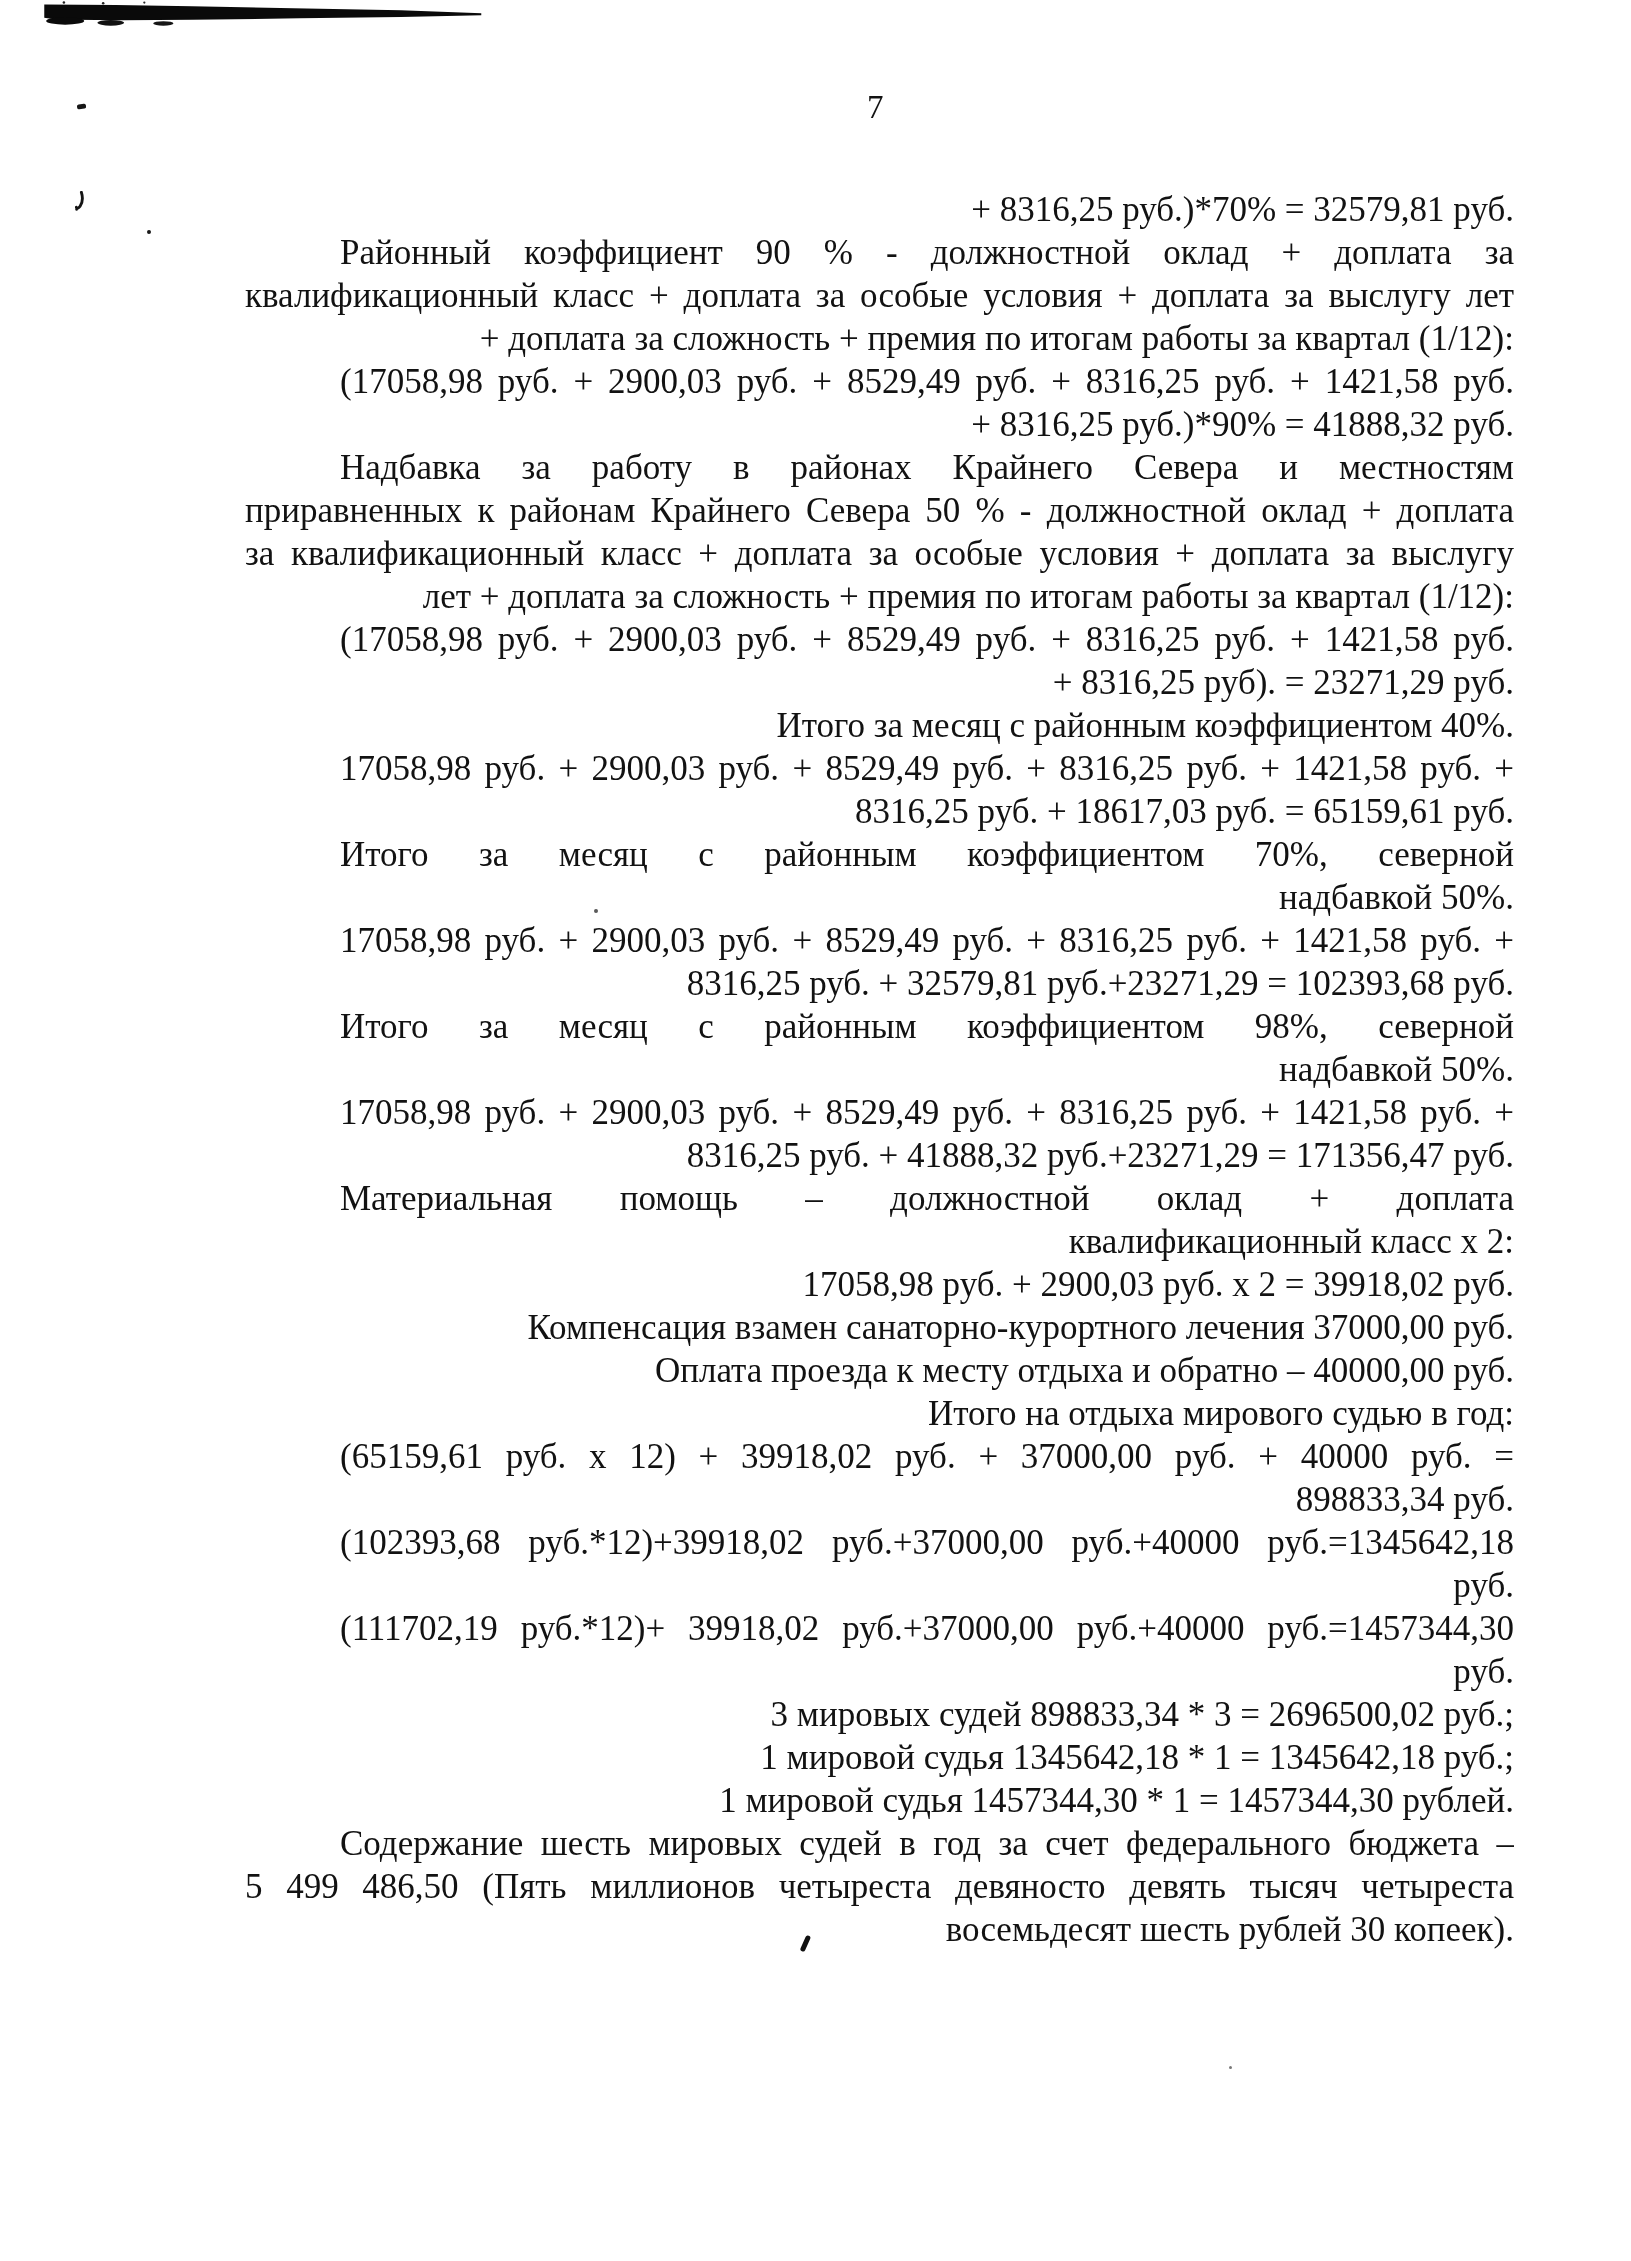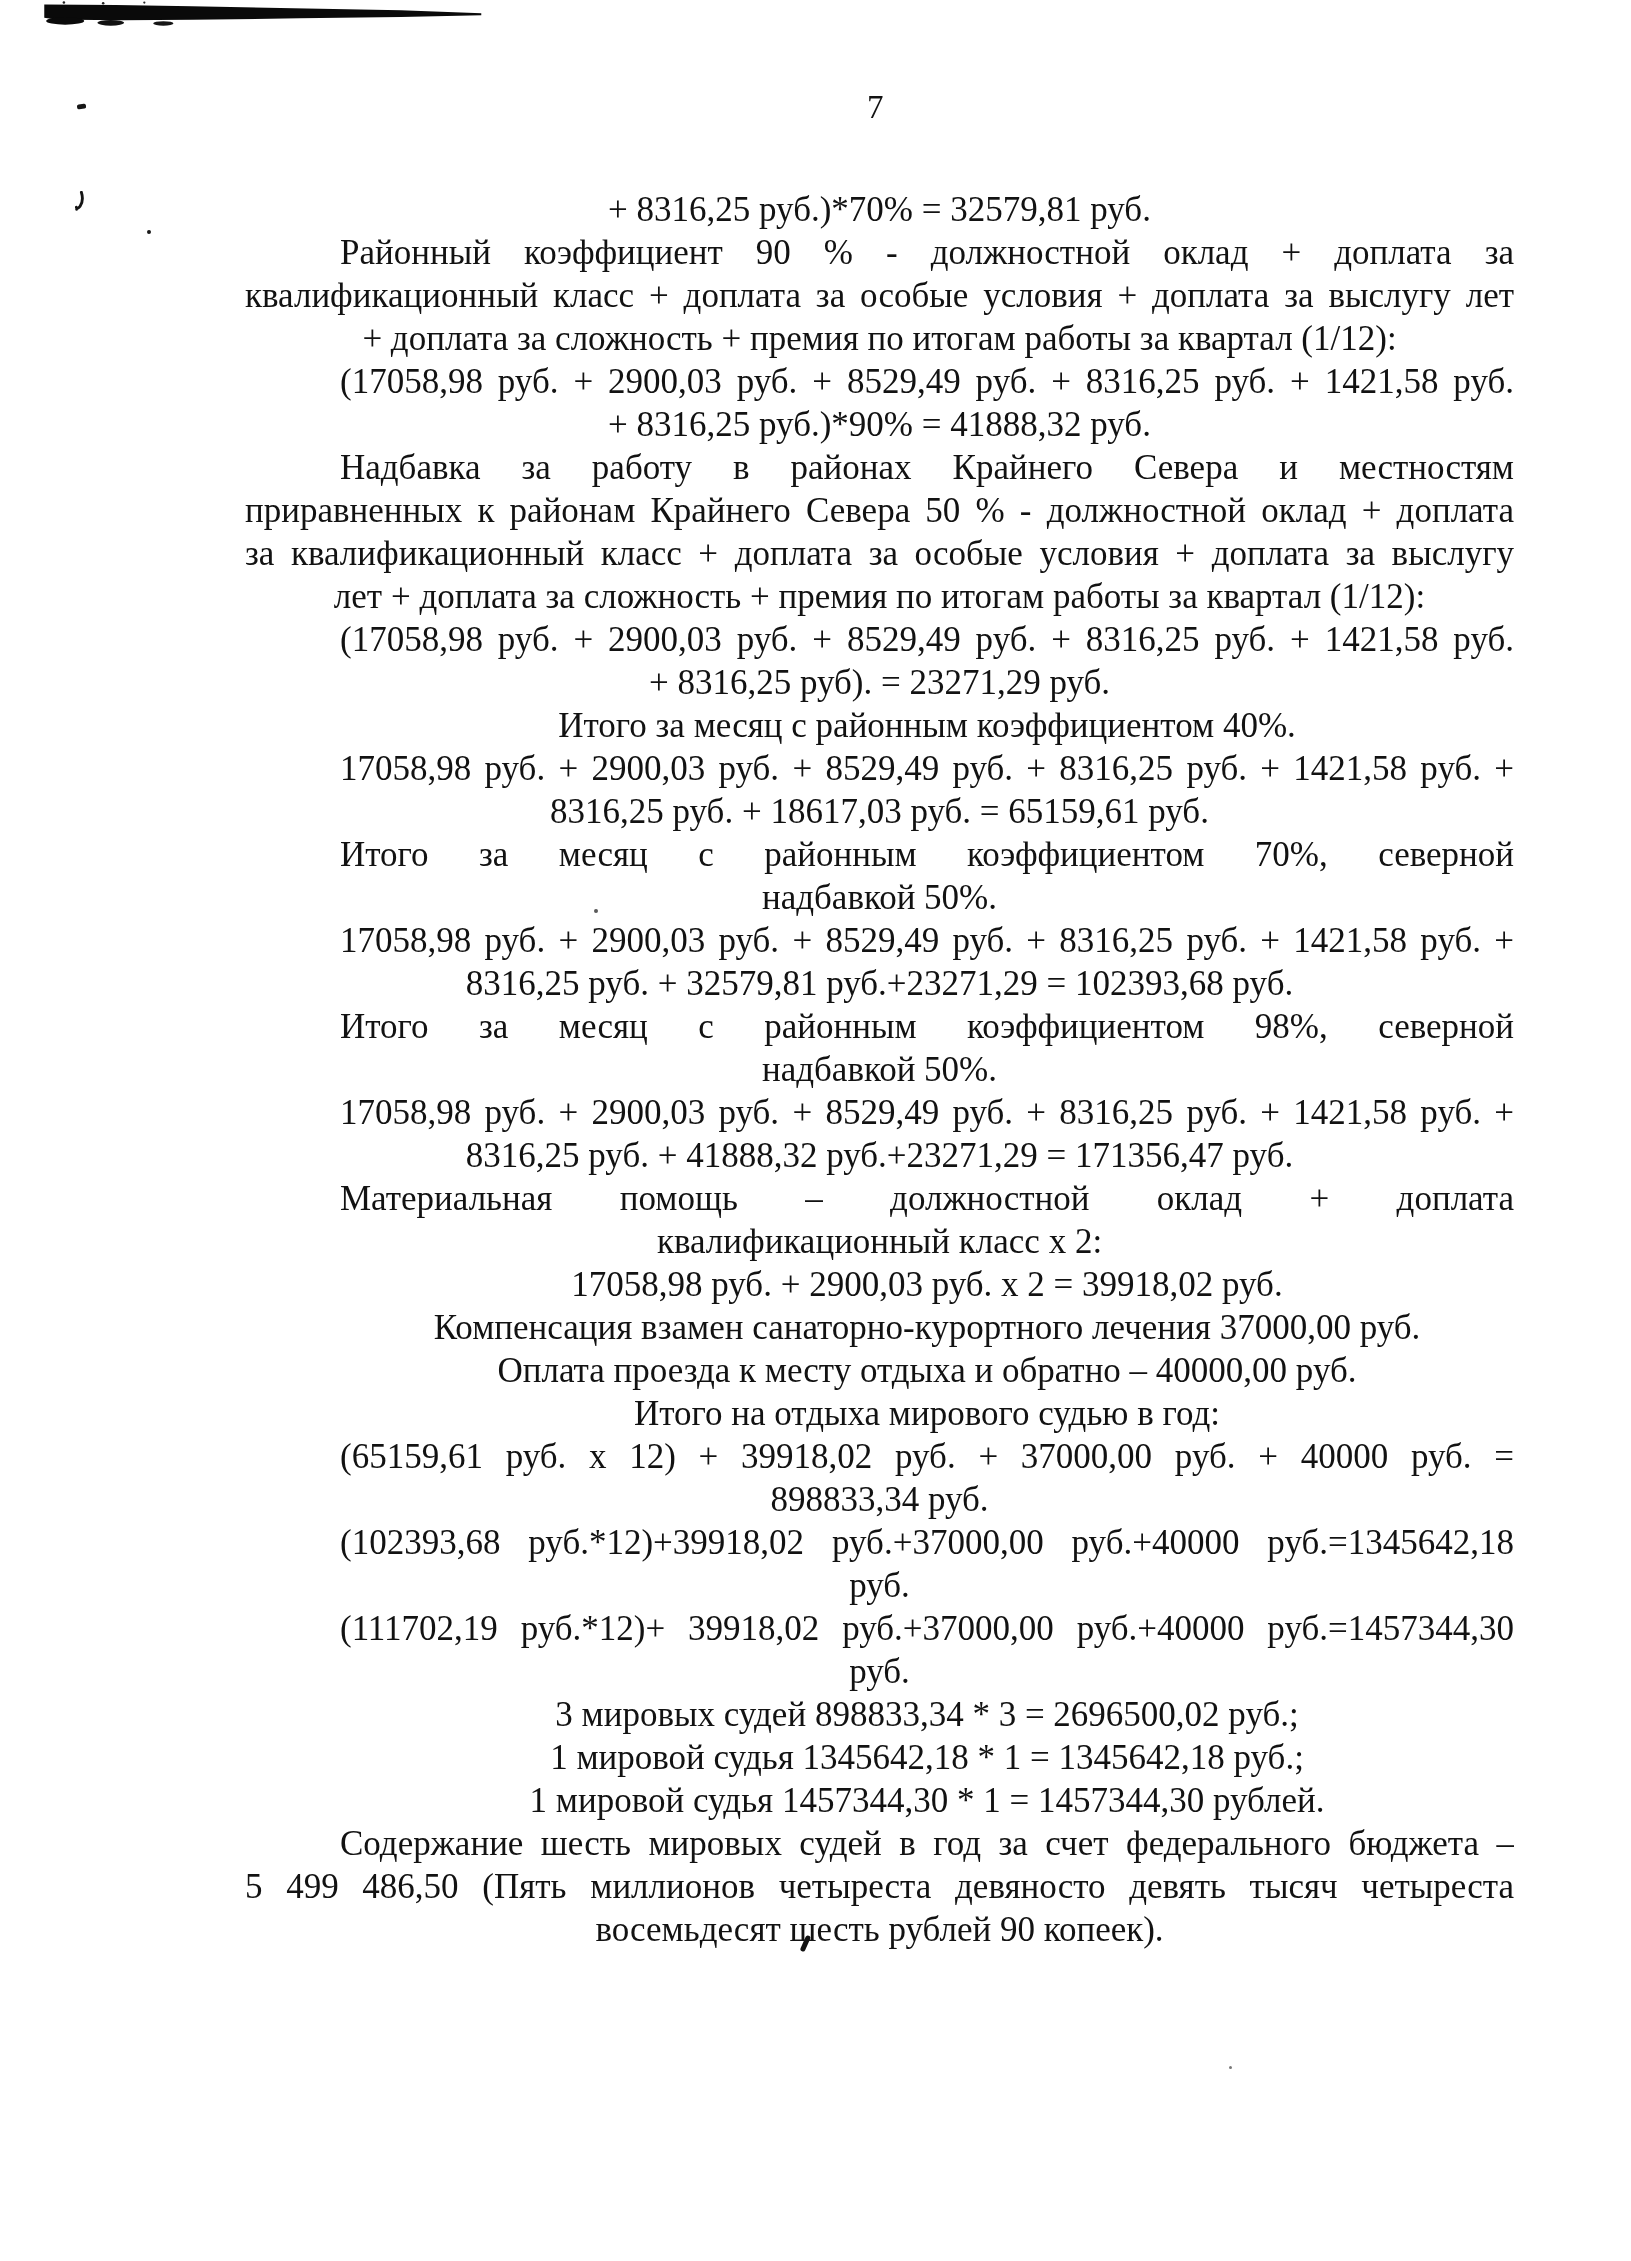--- a/index.html
+++ b/index.html
@@ -20,21 +20,21 @@
     position: absolute;
     left: 245px;
     top: 188px;
     width: 1269px;
   }
   .line {
     font-size: 35px;
     line-height: 43px;
     height: 43px;
     overflow: hidden;
-    text-align: center;
+    text-align: right;
     hyphens: none;
     overflow-wrap: normal;
     white-space: normal;
   }
   .line.just {
     text-align: justify;
     text-align-last: justify;
   }
   .line.indent { text-indent: 95px; }
   .line.bold   { font-weight: normal; }
@@ -145,15 +145,15 @@
     <div class="line">898833,34 руб.</div>
     <div class="line indent just">(102393,68 руб.*12)+39918,02 руб.+37000,00 руб.+40000 руб.=1345642,18</div>
     <div class="line">руб.</div>
     <div class="line indent just">(111702,19 руб.*12)+ 39918,02 руб.+37000,00 руб.+40000 руб.=1457344,30</div>
     <div class="line">руб.</div>
     <div class="line indent">3 мировых судей 898833,34 * 3 = 2696500,02 руб.;</div>
     <div class="line indent">1 мировой судья 1345642,18 * 1 = 1345642,18 руб.;</div>
     <div class="line indent">1 мировой судья 1457344,30 * 1 = 1457344,30 рублей.</div>
     <div class="line indent just">Содержание шесть мировых судей в год за счет федерального бюджета –</div>
     <div class="line just">5 499 486,50 (Пять миллионов четыреста девяносто девять тысяч четыреста</div>
-    <div class="line">восемьдесят шесть рублей 90 копеек).</div>
+    <div class="line">восемьдесят шесть рублей 30 копеек).</div>
   </div>
 
 
 </body></html>

